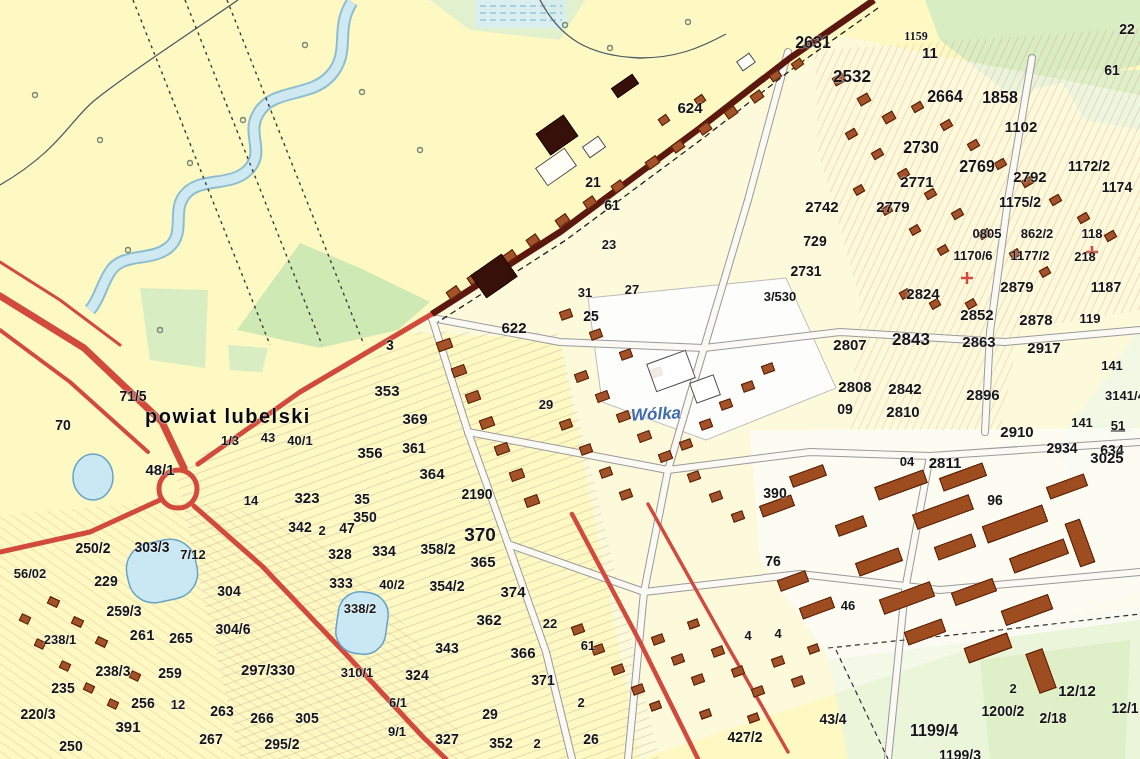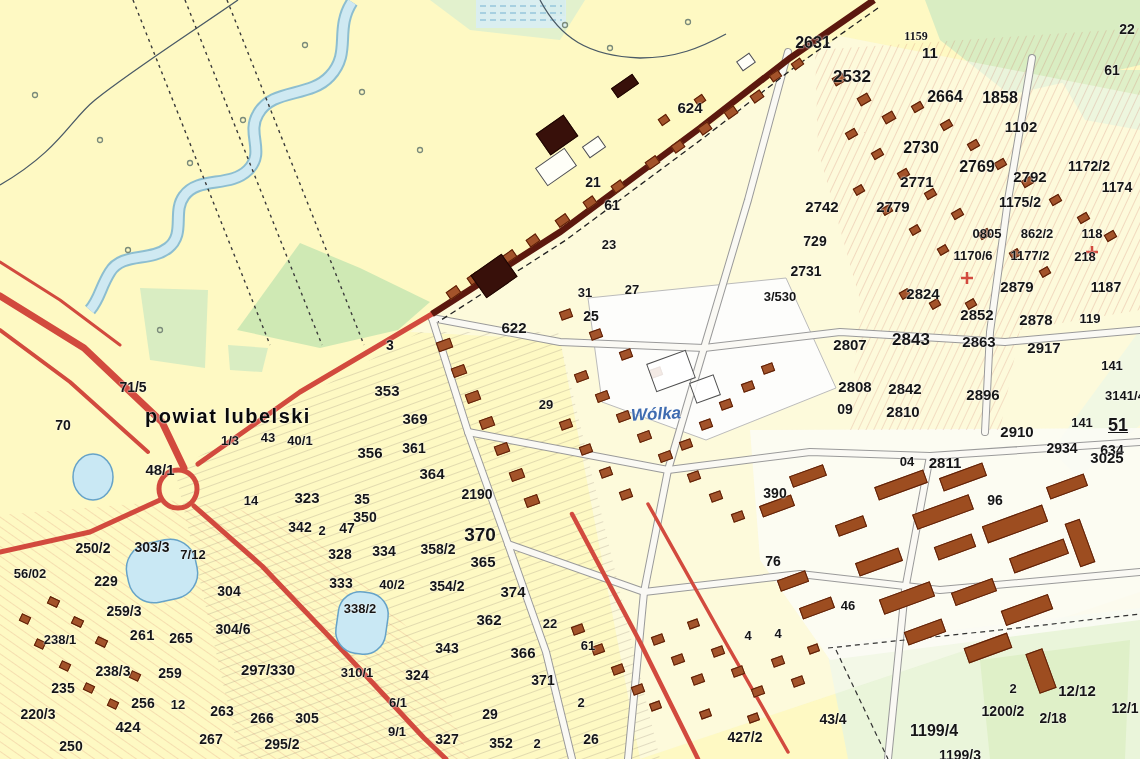--- a/index.html
+++ b/index.html
@@ -330,39 +330,39 @@
       <span class="lbl" style="left: 1090px; top: 318px; font-size: 13px; transform: translate(-50%, -50%);">119</span>
       <span class="lbl" style="left: 1112px; top: 365px; font-size: 13px; transform: translate(-50%, -50%);">141</span>
       <span class="lbl" style="left: 855px; top: 386px; font-size: 15px; transform: translate(-50%, -50%);">2808</span>
       <span class="lbl" style="left: 905px; top: 388px; font-size: 15px; transform: translate(-50%, -50%);">2842</span>
       <span class="lbl" style="left: 845px; top: 409px; font-size: 14px; transform: translate(-50%, -50%);">09</span>
       <span class="lbl" style="left: 903px; top: 411px; font-size: 15px; transform: translate(-50%, -50%);">2810</span>
       <span class="lbl" style="left: 983px; top: 394px; font-size: 15px; transform: translate(-50%, -50%);">2896</span>
       <span class="lbl" style="left: 1100px; top: 395px; font-size: 13px; transform: translate(-50%, -50%); margin-left: 25px;">3141/4</span>
       <span class="lbl" style="left: 1017px; top: 431px; font-size: 15px; transform: translate(-50%, -50%);">2910</span>
       <span class="lbl" style="left: 1082px; top: 422px; font-size: 13px; transform: translate(-50%, -50%);">141</span>
-      <span class="lbl" style="left: 1118px; top: 425px; font-size: 18px; transform: translate(-50%, -50%); text-decoration: underline;">51</span>
+      <span class="lbl" style="left: 1118px; top: 425px; font-size: 13px; transform: translate(-50%, -50%); text-decoration: underline;">51</span>
       <span class="lbl" style="left: 1062px; top: 448px; font-size: 14px; transform: translate(-50%, -50%);">2934</span>
       <span class="lbl" style="left: 1112px; top: 450px; font-size: 14px; transform: translate(-50%, -50%);">634</span>
       <span class="lbl" style="left: 1107px; top: 457px; font-size: 15px; transform: translate(-50%, -50%);">3025</span>
       <span class="lbl" style="left: 907px; top: 461px; font-size: 13px; transform: translate(-50%, -50%);">04</span>
       <span class="lbl" style="left: 945px; top: 462px; font-size: 15px; transform: translate(-50%, -50%);">2811</span>
       <span class="lbl" style="left: 995px; top: 500px; font-size: 14px; transform: translate(-50%, -50%);">96</span>
       <span class="lbl" style="left: 775px; top: 493px; font-size: 14px; transform: translate(-50%, -50%);">390</span>
       <span class="lbl" style="left: 690px; top: 107px; font-size: 15px; transform: translate(-50%, -50%);">624</span>
       <span class="lbl" style="left: 593px; top: 182px; font-size: 14px; transform: translate(-50%, -50%);">21</span>
       <span class="lbl" style="left: 612px; top: 205px; font-size: 14px; transform: translate(-50%, -50%);">61</span>
       <span class="lbl" style="left: 609px; top: 213px; font-size: 13px; transform: translate(-50%, -50%); margin-top: 31px;">23</span>
       <span class="lbl" style="left: 632px; top: 289px; font-size: 13px; transform: translate(-50%, -50%);">27</span>
       <span class="lbl" style="left: 585px; top: 292px; font-size: 13px; transform: translate(-50%, -50%);">31</span>
       <span class="lbl" style="left: 591px; top: 316px; font-size: 14px; transform: translate(-50%, -50%);">25</span>
       <span class="lbl" style="left: 514px; top: 327px; font-size: 15px; transform: translate(-50%, -50%);">622</span>
       <span class="lbl" style="left: 546px; top: 404px; font-size: 13px; transform: translate(-50%, -50%);">29</span>
       <span class="lbl" style="left: 477px; top: 494px; font-size: 14px; transform: translate(-50%, -50%);">2190</span>
-      <span class="lbl" style="left: 133px; top: 387px; font-size: 14px; transform: translate(-50%, -50%);">71/5</span>
+      <span class="lbl" style="left: 133px; top: 396px; font-size: 14px; transform: translate(-50%, -50%);">71/5</span>
       <span class="lbl" style="left: 63px; top: 425px; font-size: 14px; transform: translate(-50%, -50%);">70</span>
       <span class="lbl" style="left: 230px; top: 440px; font-size: 13px; transform: translate(-50%, -50%);">1/3</span>
       <span class="lbl" style="left: 268px; top: 437px; font-size: 13px; transform: translate(-50%, -50%);">43</span>
       <span class="lbl" style="left: 300px; top: 440px; font-size: 13px; transform: translate(-50%, -50%);">40/1</span>
       <span class="lbl" style="left: 160px; top: 469px; font-size: 15px; transform: translate(-50%, -50%);">48/1</span>
       <span class="lbl" style="left: 251px; top: 500px; font-size: 13px; transform: translate(-50%, -50%);">14</span>
       <span class="lbl" style="left: 307px; top: 497px; font-size: 15px; transform: translate(-50%, -50%);">323</span>
       <span class="lbl" style="left: 362px; top: 499px; font-size: 14px; transform: translate(-50%, -50%);">35</span>
       <span class="lbl" style="left: 390px; top: 345px; font-size: 14px; transform: translate(-50%, -50%);">3</span>
       <span class="lbl" style="left: 387px; top: 390px; font-size: 15px; transform: translate(-50%, -50%);">353</span>
@@ -400,21 +400,21 @@
       <span class="lbl" style="left: 113px; top: 671px; font-size: 14px; transform: translate(-50%, -50%);">238/3</span>
       <span class="lbl" style="left: 170px; top: 673px; font-size: 14px; transform: translate(-50%, -50%);">259</span>
       <span class="lbl" style="left: 268px; top: 669px; font-size: 15px; transform: translate(-50%, -50%);">297/330</span>
       <span class="lbl" style="left: 63px; top: 688px; font-size: 14px; transform: translate(-50%, -50%);">235</span>
       <span class="lbl" style="left: 38px; top: 714px; font-size: 14px; transform: translate(-50%, -50%);">220/3</span>
       <span class="lbl" style="left: 143px; top: 703px; font-size: 14px; transform: translate(-50%, -50%);">256</span>
       <span class="lbl" style="left: 178px; top: 704px; font-size: 13px; transform: translate(-50%, -50%);">12</span>
       <span class="lbl" style="left: 222px; top: 711px; font-size: 14px; transform: translate(-50%, -50%);">263</span>
       <span class="lbl" style="left: 262px; top: 718px; font-size: 14px; transform: translate(-50%, -50%);">266</span>
       <span class="lbl" style="left: 307px; top: 718px; font-size: 14px; transform: translate(-50%, -50%);">305</span>
-      <span class="lbl" style="left: 128px; top: 726px; font-size: 15px; transform: translate(-50%, -50%);">424</span>
+      <span class="lbl" style="left: 128px; top: 726px; font-size: 15px; transform: translate(-50%, -50%);">391</span>
       <span class="lbl" style="left: 211px; top: 739px; font-size: 14px; transform: translate(-50%, -50%);">267</span>
       <span class="lbl" style="left: 282px; top: 744px; font-size: 14px; transform: translate(-50%, -50%);">295/2</span>
       <span class="lbl" style="left: 71px; top: 746px; font-size: 14px; transform: translate(-50%, -50%);">250</span>
       <span class="lbl" style="left: 447px; top: 648px; font-size: 14px; transform: translate(-50%, -50%);">343</span>
       <span class="lbl" style="left: 523px; top: 652px; font-size: 15px; transform: translate(-50%, -50%);">366</span>
       <span class="lbl" style="left: 357px; top: 672px; font-size: 13px; transform: translate(-50%, -50%);">310/1</span>
       <span class="lbl" style="left: 417px; top: 675px; font-size: 14px; transform: translate(-50%, -50%);">324</span>
       <span class="lbl" style="left: 543px; top: 680px; font-size: 14px; transform: translate(-50%, -50%);">371</span>
       <span class="lbl" style="left: 398px; top: 702px; font-size: 13px; transform: translate(-50%, -50%);">6/1</span>
       <span class="lbl" style="left: 490px; top: 714px; font-size: 14px; transform: translate(-50%, -50%);">29</span>

